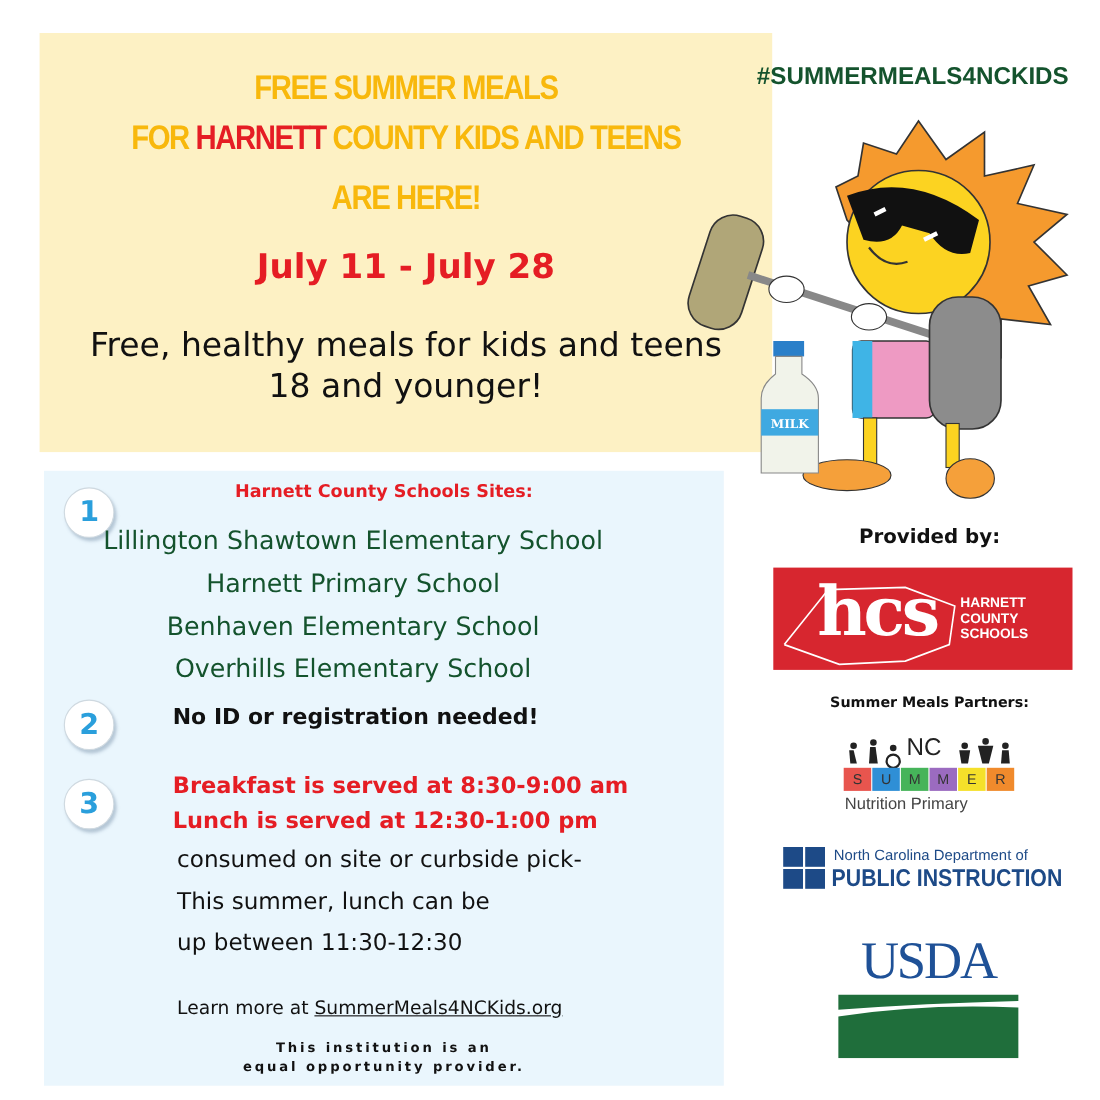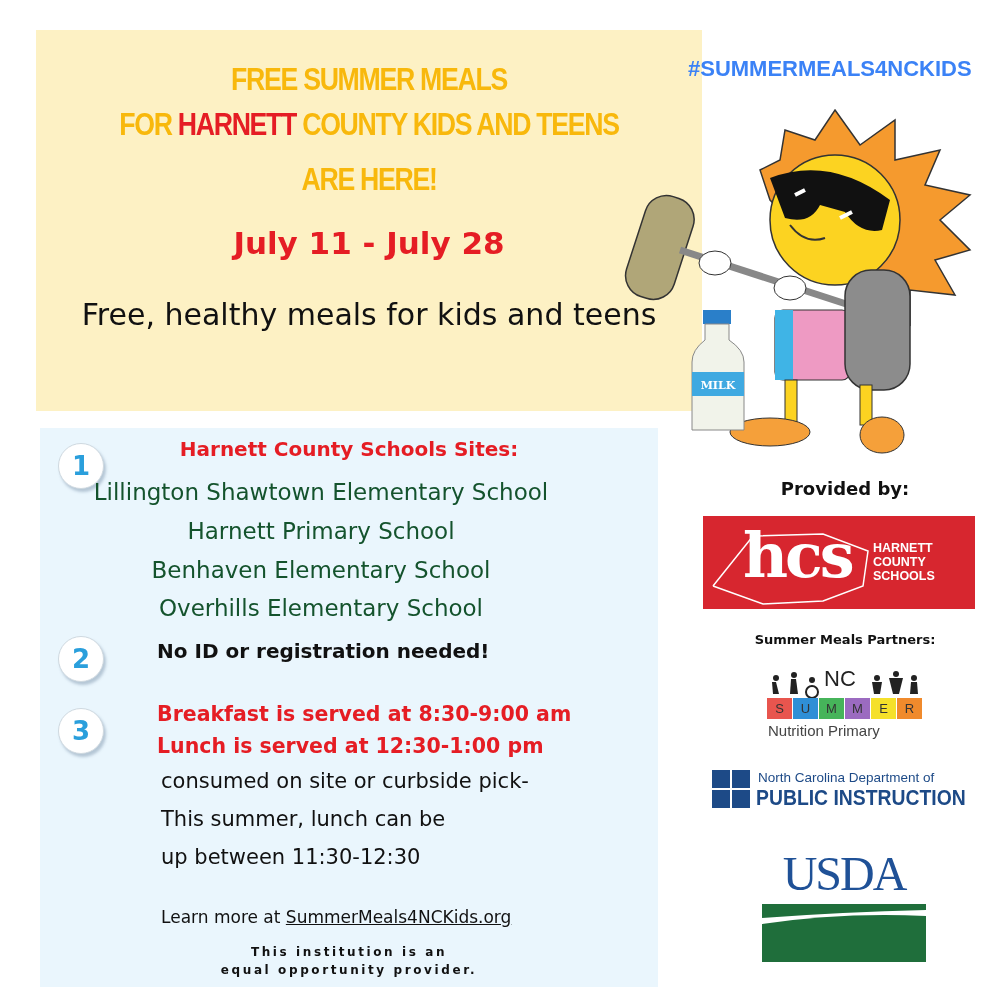--- a/index.html
+++ b/index.html
@@ -2,24 +2,24 @@
 <html><head>
 <meta charset="utf-8">
 <style>
   html, body { margin:0; padding:0; }
   body { width:1000px; height:1000px; background:#ffffff; position:relative; overflow:hidden; font-family:"DejaVu Sans", sans-serif; }
   .yellow-panel { position:absolute; left:36px; top:30px; width:666px; height:381px; background:#fdf1c4; }
   .headline { position:absolute; left:36px; width:666px; text-align:center; font-family:"Liberation Sans", sans-serif; font-weight:bold; color:#f8b80c; letter-spacing:-1.5px; font-size:31px; line-height:36px; transform:scaleX(0.86); }
   .headline .red { color:#e51d24; }
   .dates { position:absolute; left:36px; top:225px; width:666px; text-align:center; color:#e51d24; font-weight:bold; font-size:31px; font-family:"DejaVu Sans", sans-serif; }
   .sub { position:absolute; left:36px; top:296px; width:666px; text-align:center; color:#111; font-size:30px; line-height:37px; }
-  .hashtag { position:absolute; left:688px; top:56px; color:#3b82f6; font-family:"Liberation Sans", sans-serif; font-weight:bold; font-size:22px; letter-spacing:0px; }
+  .hashtag { position:absolute; left:688px; top:56px; color:#14532d; font-family:"Liberation Sans", sans-serif; font-weight:bold; font-size:22px; letter-spacing:0px; }
   .blue-panel { position:absolute; left:40px; top:428px; width:618px; height:559px; background:#eaf6fd; }
   .num-circle { position:absolute; left:58px; width:44px; height:44px; border-radius:50%; background:#fff; border:1px solid #cfd9e0; box-shadow:2px 3px 3px rgba(80,110,140,0.35); color:#2a9fdc; font-size:26px; font-weight:bold; text-align:center; line-height:44px; }
-  .section-title { position:absolute; left:40px; width:618px; text-align:center; color:#e51d24; font-weight:bold; font-size:20px; }
+  .section-title { position:absolute; left:40px; width:618px; text-align:center; color:#e51d24; font-weight:bold; font-size:16px; }
   .site { position:absolute; left:40px; width:562px; text-align:center; color:#14532d; font-size:23px; }
   .bold-black { position:absolute; left:157px; color:#111; font-weight:bold; font-size:20px; }
   .red-bold { position:absolute; left:157px; color:#e51d24; font-weight:bold; font-size:20.5px; }
   .body-text { position:absolute; left:161px; color:#111; font-size:21px; line-height:38px; }
   .learn { position:absolute; left:161px; top:907px; color:#111; font-size:17px; }
   .learn a { color:#111; text-decoration:underline; }
   .eop { position:absolute; left:40px; width:618px; text-align:center; color:#111; font-size:12px; font-weight:bold; letter-spacing:2.6px; }
   .provided { position:absolute; left:690px; top:478px; width:310px; text-align:center; font-weight:bold; font-size:18px; color:#111; }
   .hcs-logo { position:absolute; left:703px; top:516px; width:272px; height:93px; background:#d7262f; overflow:hidden; }
   .hcs-big { position:absolute; left:40px; top:3px; color:#fff; font-family:"DejaVu Serif", serif; font-weight:bold; font-size:62px; letter-spacing:-3px; }
@@ -45,20 +45,21 @@
 <div class="yellow-panel"></div>
 
 <div class="headline" style="top:62px;">FREE SUMMER MEALS</div>
 <div class="headline" style="top:107px;"><span>FOR </span><span class="red">HARNETT</span><span> COUNTY  KIDS AND TEENS</span></div>
 <div class="headline" style="top:162px;">ARE HERE!</div>
 
 <div class="dates">July 11 - July 28</div>
 
 <div class="sub">
   <div>Free, healthy meals for kids and teens</div>
+  <div>18 and younger!</div>
 </div>
 
 <div class="hashtag">#SUMMERMEALS4NCKIDS</div>
 
 <svg class="sun-art" viewBox="0 0 380 370">
   <g>
     <polygon points="215,10 240,45 275,20 275,60 320,50 305,85 350,95 320,120 350,150 315,160 335,195 290,190 290,225 250,205 200,150 150,100 140,70 160,60 165,30 195,40" fill="#f59a2e" stroke="#333" stroke-width="1.5"></polygon>
   </g>
   <circle cx="215" cy="120" r="65" fill="#fcd321" stroke="#333" stroke-width="1.5"></circle>
   <path d="M150,78 Q210,55 270,100 L262,130 Q240,135 225,112 L200,105 Q190,125 165,118 Z" fill="#111"></path>

